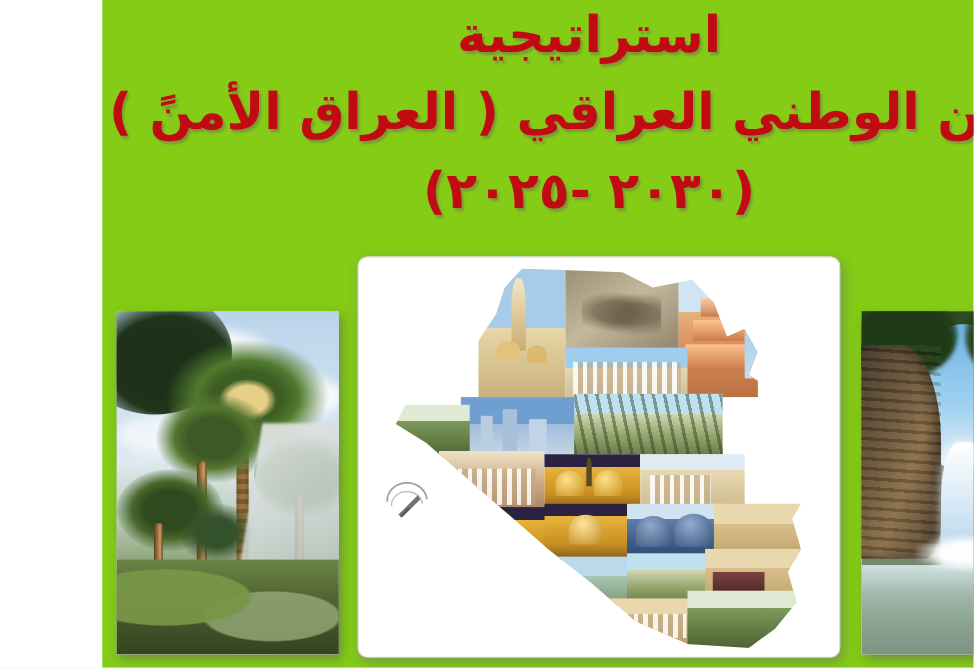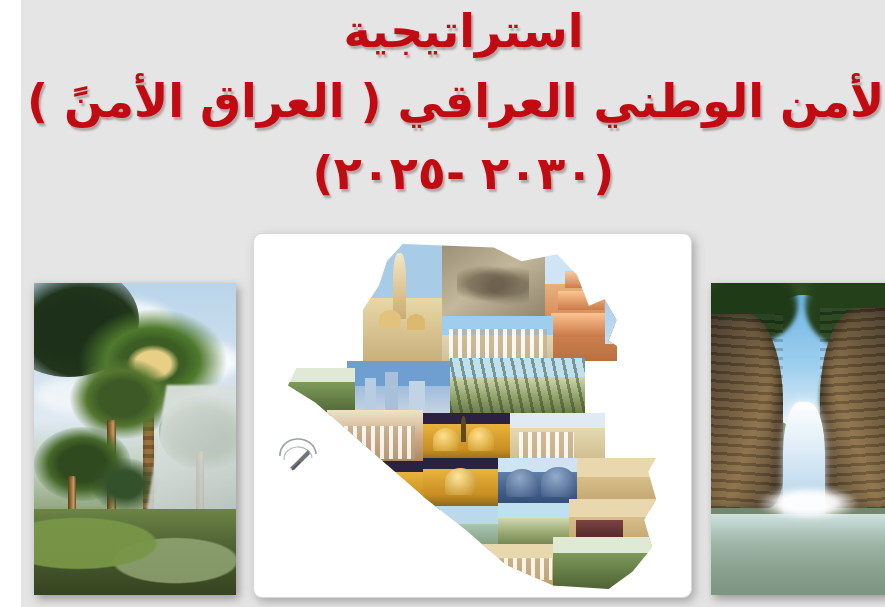--- a/index.html
+++ b/index.html
@@ -11,23 +11,23 @@
   body {
     width: 885px;
     height: 607px;
     overflow: hidden;
     font-family: "DejaVu Sans", sans-serif;
     position: relative;
   }
 
   #page {
     position: relative;
-    width: 864px;
+    width: 792px;
     height: 607px;
-    background: #e5e5e5;
+    background: #84cc16;
   }
 
   
   .title-block {
     position: absolute;
     top: 0;
     left: 0;
     width: 885px;
     height: 228px;
     text-align: center;

